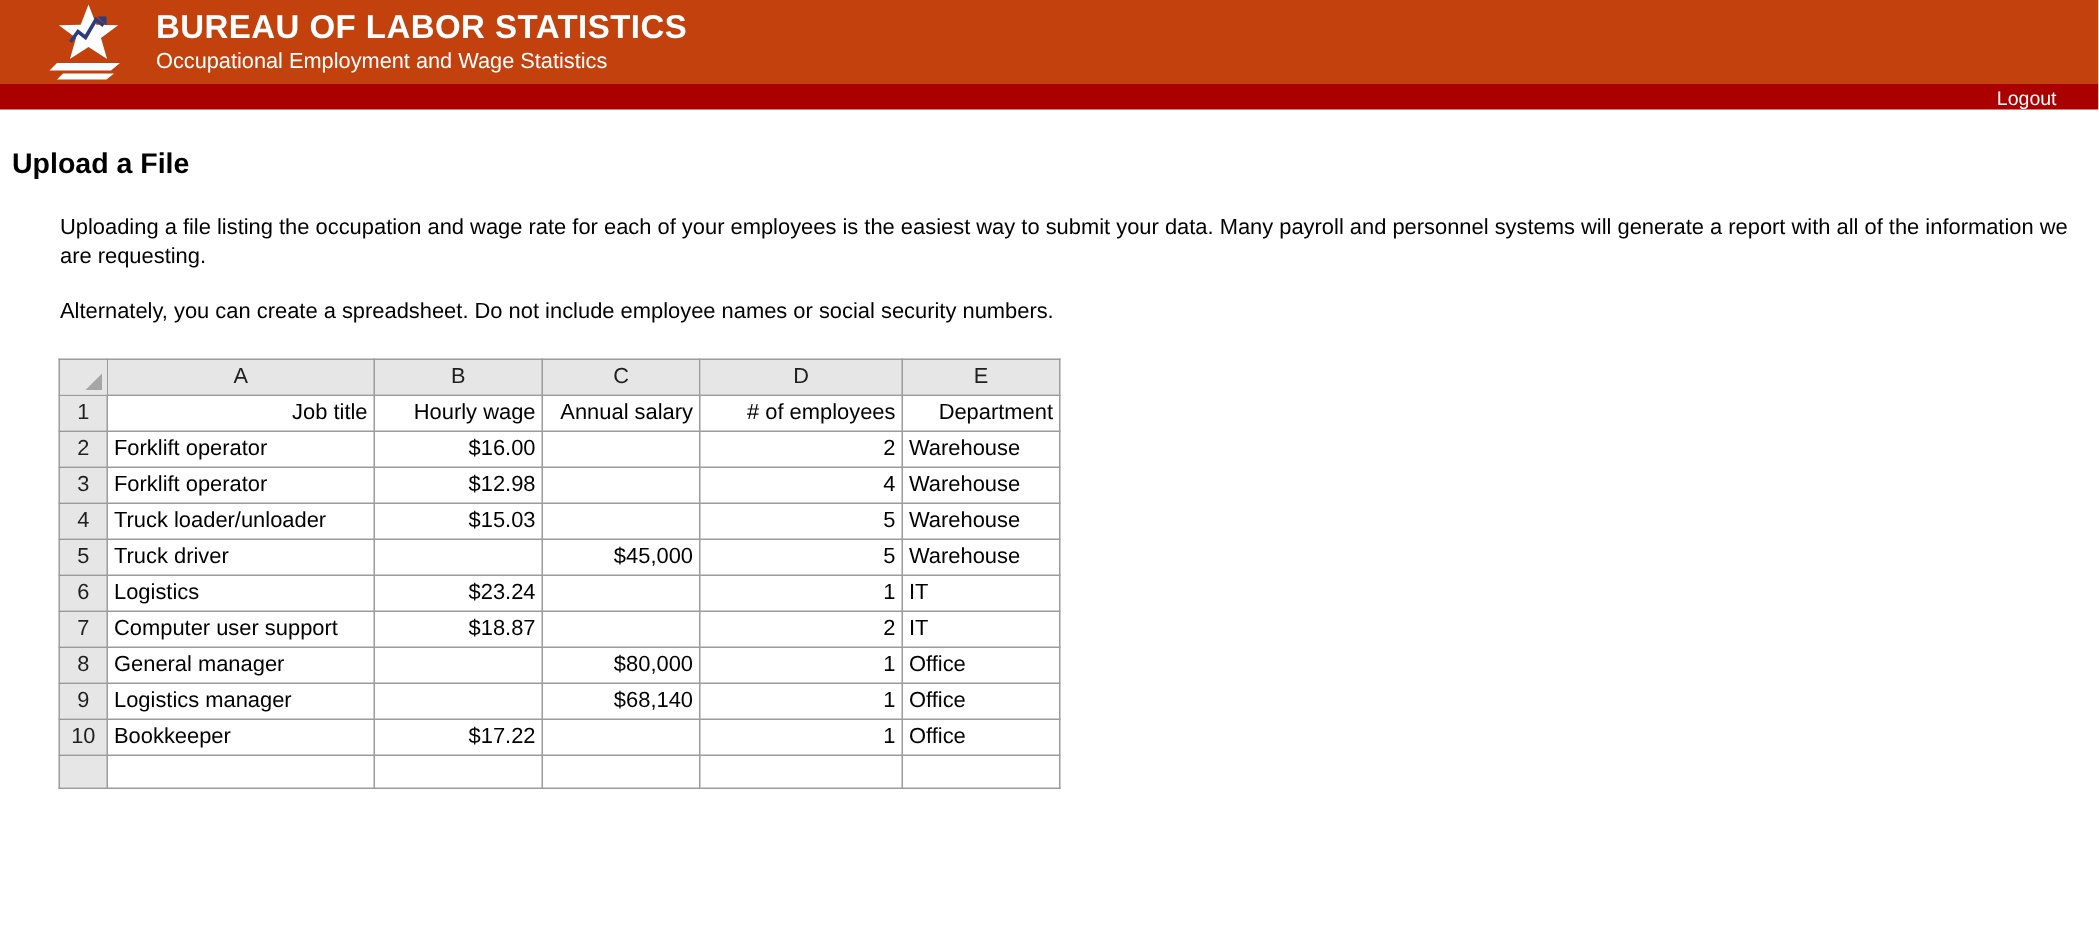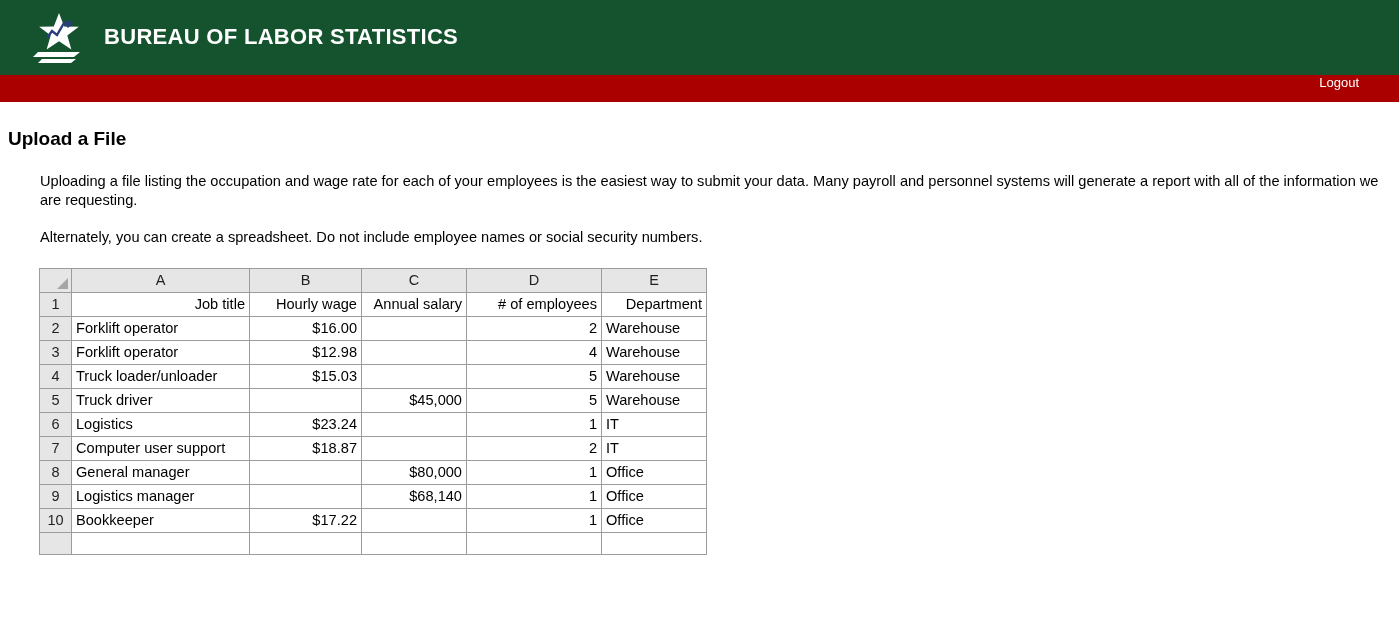--- a/index.html
+++ b/index.html
@@ -10,22 +10,22 @@
   body {
     width: 1399px;
     height: 627px;
     font-family: "Liberation Sans", sans-serif;
     color: #000000;
     overflow: hidden;
   }
 
   
   .header {
-    height: 75px;
-    background: #14532d;
+    height: 56px;
+    background: #c2410c;
     display: flex;
     align-items: center;
     padding-left: 30px;
     box-sizing: border-box;
   }
   .logo {
     width: 58px;
     height: 52px;
     position: relative;
     flex: 0 0 auto;
@@ -45,26 +45,26 @@
     letter-spacing: 0.3px;
   }
   .header-sub {
     color: #ffffff;
     font-size: 14.5px;
     margin-top: 3px;
   }
 
   
   .redbar {
-    height: 27px;
+    height: 17px;
     background: #aa0000;
     display: flex;
-    align-items: flex-start;
+    align-items: flex-end;
     justify-content: flex-end;
-    padding-right: 40px;
+    padding-right: 28px;
     box-sizing: border-box;
   }
   .logout {
     color: #ffffff;
     font-size: 13px;
     text-decoration: none;
     cursor: pointer;
   }
 
   
@@ -159,20 +159,21 @@
     <svg width="58" height="52" viewBox="0 0 58 52" xmlns="http://www.w3.org/2000/svg">
       <path d="M29 1 L34.2 14.5 L48.8 14.8 L37.3 23.4 L41.4 37.4 L29 29.3 L16.6 37.4 L20.7 23.4 L9.2 14.8 L23.8 14.5 Z" fill="#ffffff"></path>
       <path d="M8 40 H50 L44 45 H3 Z" fill="#ffffff"></path>
       <path d="M12 47 H46 L41 51 H8 Z" fill="#ffffff"></path>
       <polyline points="17,26 22,19 27,23 34,11 39,15" fill="none" stroke="#2b3d7c" stroke-width="2.4"></polyline>
       <path d="M35 9 L41 9 L41 15 Z" fill="#2b3d7c"></path>
     </svg>
   </div>
   <div class="header-titles">
     <div class="header-title">BUREAU OF LABOR STATISTICS</div>
+    <div class="header-sub">Occupational Employment and Wage Statistics</div>
   </div>
 </div>
 
 <div class="redbar">
   <a class="logout" href="#">Logout</a>
 </div>
 
 <div class="content">
   <h1 class="page-title">Upload a File</h1>
 

